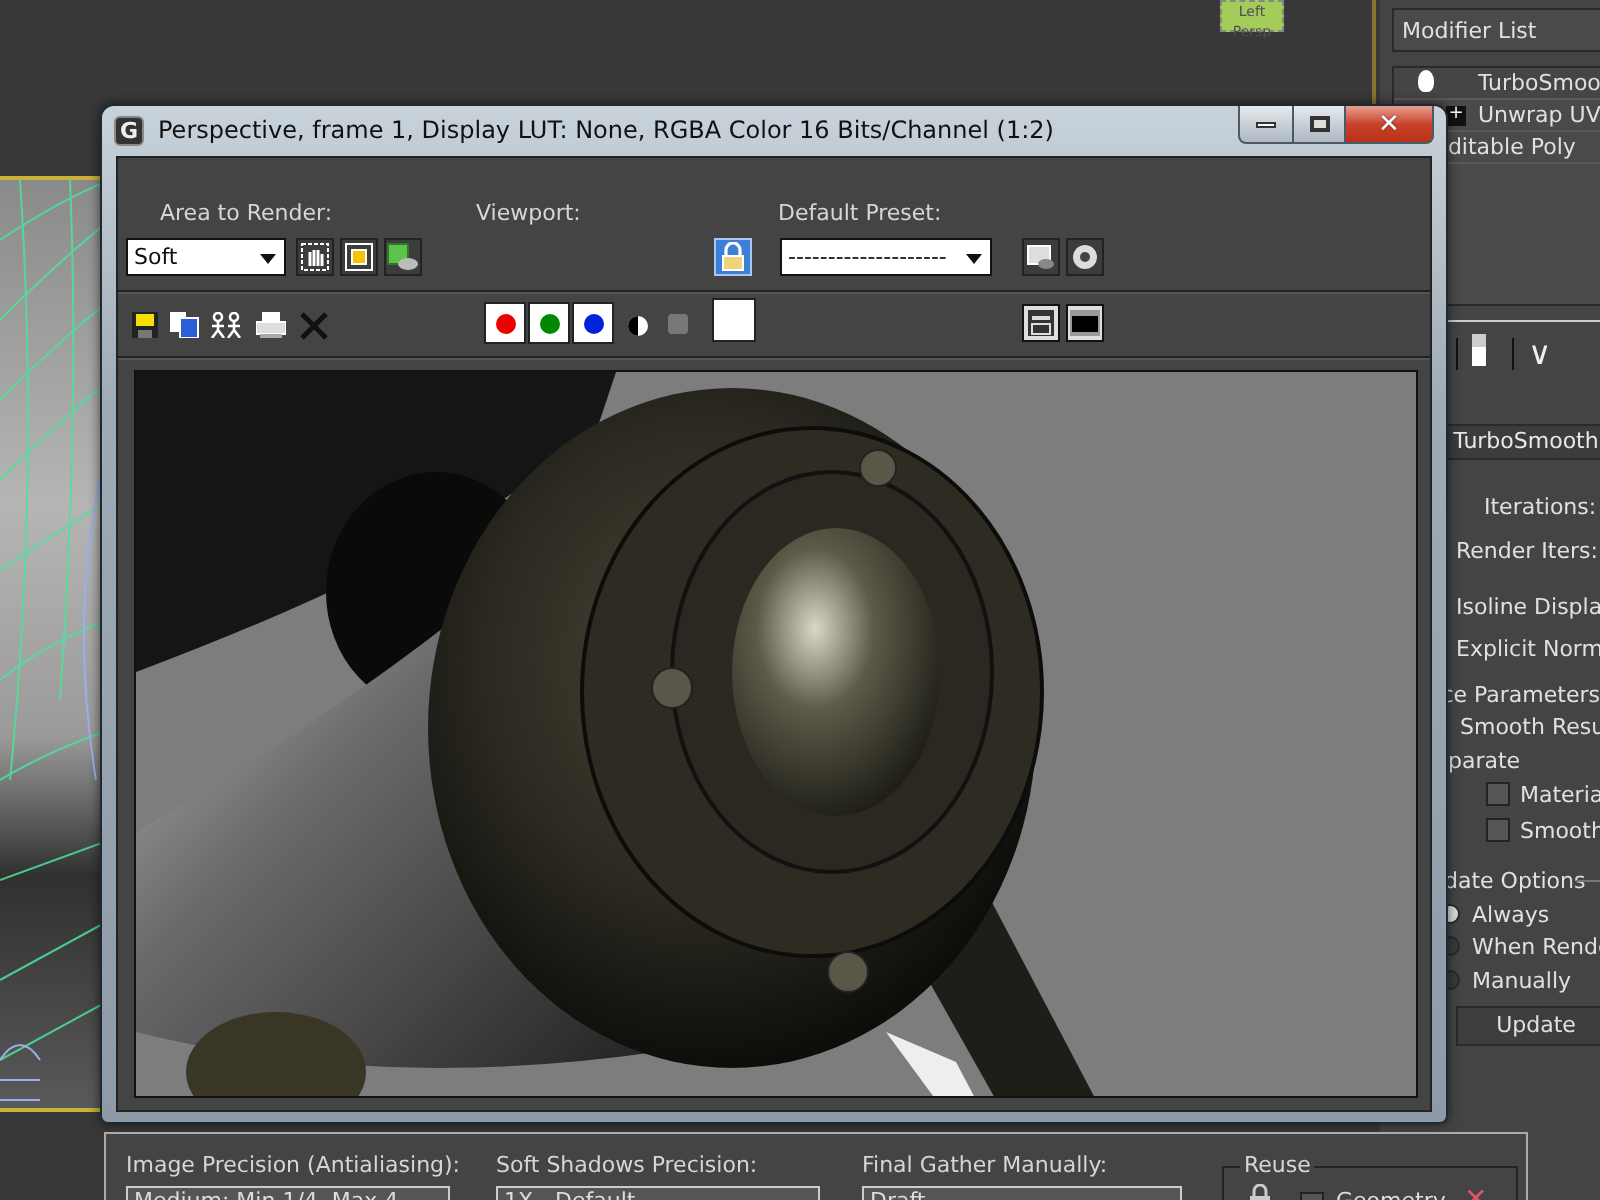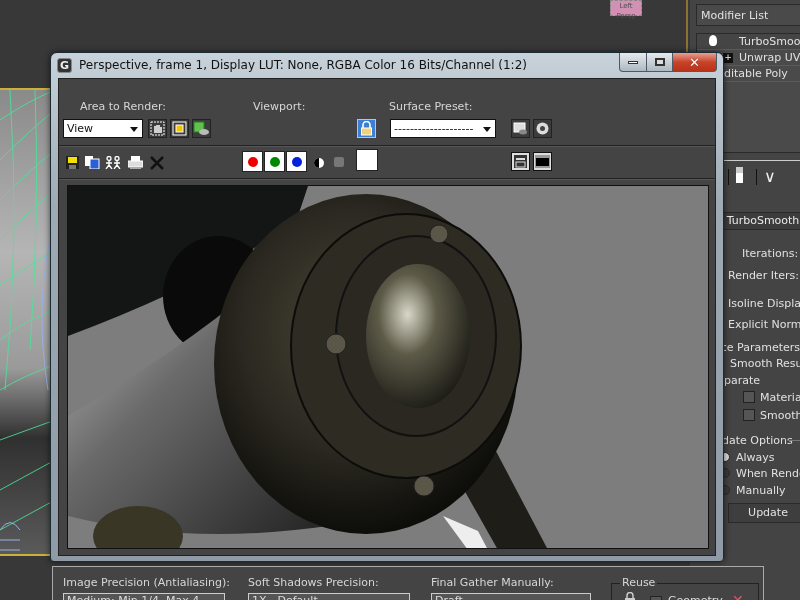--- a/index.html
+++ b/index.html
@@ -3,21 +3,21 @@
 <meta charset="utf-8">
 <style>
   * { box-sizing: border-box; margin: 0; padding: 0; }
   html, body { width: 800px; height: 600px; overflow: hidden; background: #383838; font-family: "DejaVu Sans", sans-serif; font-size: 11px; color: #dcdcdc; position: relative; }
 
   
   .bg-viewport { position: absolute; left: 0; top: 88px; width: 55px; height: 468px; background: linear-gradient(180deg,#8a8a8a 0%,#b5b5b5 35%,#9a9a9a 60%,#303030 75%,#5a5a5a 100%); border-top: 2px solid #c9b13a; border-bottom: 2px solid #c9b13a; overflow: hidden; }
   .bg-viewport svg { position: absolute; left: 0; top: 0; }
 
   
-  .ghost-tag { position: absolute; left: 610px; top: 0; width: 32px; height: 16px; background: #f9a8d4; border: 1px dashed #9a9a9a; color: #555; font-size: 7px; text-align: center; line-height: 10px; opacity: .8; }
+  .ghost-tag { position: absolute; left: 610px; top: 0; width: 32px; height: 16px; background: #bef264; border: 1px dashed #9a9a9a; color: #555; font-size: 7px; text-align: center; line-height: 10px; opacity: .8; }
   .gold-line { position: absolute; left: 686px; top: 0; width: 2px; height: 52px; background: #8a7433; }
 
   
   .cmd-panel { position: absolute; left: 690px; top: 0; width: 110px; height: 600px; background: #444; }
   .modlist { position: absolute; left: 6px; top: 4px; width: 110px; height: 22px; background: #4a4a4a; border: 1px solid #2a2a2a; color: #e0e0e0; font-size: 11px; padding: 4px 4px; }
   .stack { position: absolute; left: 6px; top: 33px; width: 110px; height: 120px; background: #4a4a4a; border: 1px solid #2a2a2a; }
   .stack-row { height: 16px; line-height: 16px; border-bottom: 1px solid #5a5a5a; font-size: 11px; color: #e0e0e0; position: relative; white-space: nowrap; }
   .stack-row.sel { background: #454545; }
   .stack-row .bulb { position: absolute; left: 12px; top: 1px; width: 8px; height: 11px; background: #fff; border-radius: 50% 50% 40% 40%; }
   .stack-row .plus { position: absolute; left: 26px; top: 3px; width: 10px; height: 10px; background: #111; color: #fff; font-size: 9px; line-height: 9px; text-align: center; }
@@ -150,25 +150,25 @@
         </div>
       <div class="wbtn close">
           <span class="x">✕</span>
         </div>
     </div>
   </div>
 
   <div class="rwin-body">
 
     <span class="lbl" style="left:21px;top:21px">Area to Render:</span>
-    <span class="lbl" style="left:194px;top:21px">Viewport:</span>
-    <span class="lbl" style="left:330px;top:21px">Surface Preset:</span>
+    <span class="lbl" style="left:179px;top:21px">Viewport:</span>
+    <span class="lbl" style="left:330px;top:21px">Default Preset:</span>
 
     <div class="dd" style="left:4px;top:40px;width:80px">
-      <span>View</span><span class="arr"></span>
+      <span>Soft</span><span class="arr"></span>
     </div>
     <div class="ibtn" style="left:89px;top:40px">
       <svg width="15" height="15">
           <rect x="1" y="1" width="13" height="13" fill="none" stroke="#fff" stroke-dasharray="2 1"></rect>
           <path d="M5 12 V5 M7 12 V4 M9 12 V4 M11 12 V6" stroke="#fff" stroke-width="1.5"></path>
         </svg>
     </div>
     <div class="ibtn" style="left:111px;top:40px">
       <svg width="15" height="15">
           <rect x="1" y="1" width="13" height="13" fill="none" stroke="#fff"></rect>

